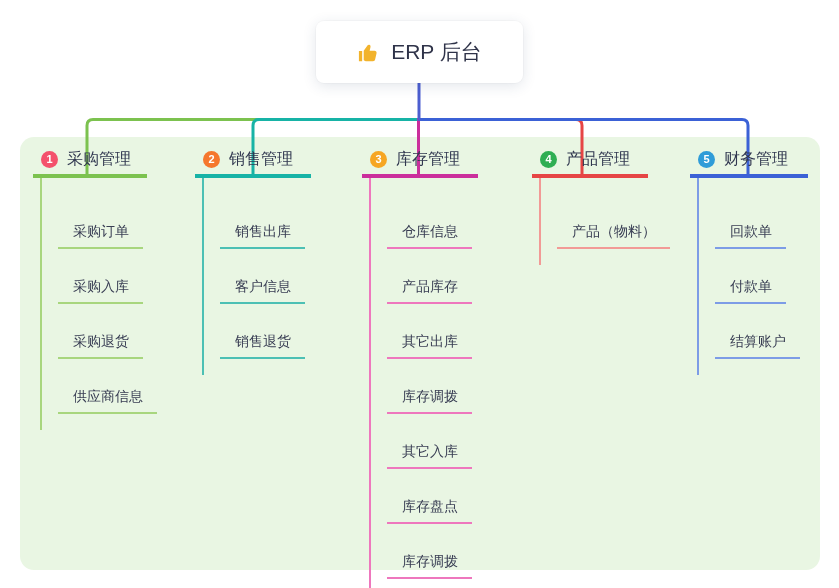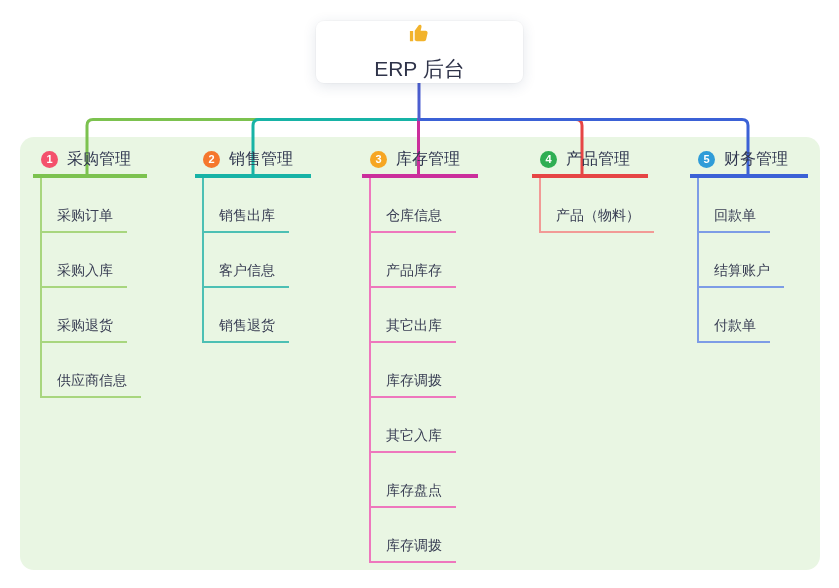--- a/index.html
+++ b/index.html
@@ -13,42 +13,42 @@
   .panel{
     position:absolute;left:20px;top:137px;width:800px;height:433px;
     border-radius:14px;
   }
   
   .root-node{
     position:absolute;left:316px;top:21px;width:207px;height:62px;
     display:flex;align-items:center;justify-content:center;gap:11px;
     border-radius:8px;
     box-shadow:0 3px 14px rgba(40,60,100,.13),0 0 0 1px rgba(0,0,0,.02);
-    font-size:21px;color:#2f3349;flex-direction:column;
+    font-size:21px;color:#2f3349;
   }
   .root-node .thumb{width:23px;height:23px;display:block}
   
   .connectors{position:absolute;left:0;top:0;pointer-events:none}
   .connectors path{fill:none;stroke-width:3px}
   
   .branch{position:absolute;top:145px}
   .branch-header{
     display:flex;align-items:center;gap:9px;
     height:29px;padding-left:8px;
     border-bottom:4px solid var(--main);
     font-size:16px;font-weight:500;color:#313850;
     box-sizing:content-box;
   }
   .badge{
     width:17px;height:17px;border-radius:50%;flex:0 0 17px;
     background:var(--badge);color:#fff;font-size:11px;font-weight:700;
     display:flex;align-items:center;justify-content:center;line-height:1;
   }
   .children{
-    list-style:none;margin:0 0 0 7px;padding:0;
+    list-style:none;margin:0 0 0 7px;padding:16px;
     border-left:2px solid var(--line);
   }
   .child{
     height:55px;width:fit-content;box-sizing:border-box;
     display:flex;align-items:flex-end;
     padding:0 14px 6px 15px;
     border-bottom:2px solid var(--line);
     font-size:14px;color:#383d53;white-space:nowrap;
   }
   
@@ -163,19 +163,19 @@
 <div class="branch branch-4" style="--main: #3b61d6; --line: #7d9ce6; --badge: #2f9cd8;">
   <div class="branch-header">
     <span class="badge">5</span>
     <span>财务管理</span>
   </div>
   <ul class="children">
     <li class="child">
         <span>回款单</span>
       </li>
     <li class="child">
-        <span>结算账户</span>
+        <span>付款单</span>
       </li>
     <li class="child">
-        <span>付款单</span>
+        <span>结算账户</span>
       </li>
   </ul>
 </div>
 
 </body></html>

